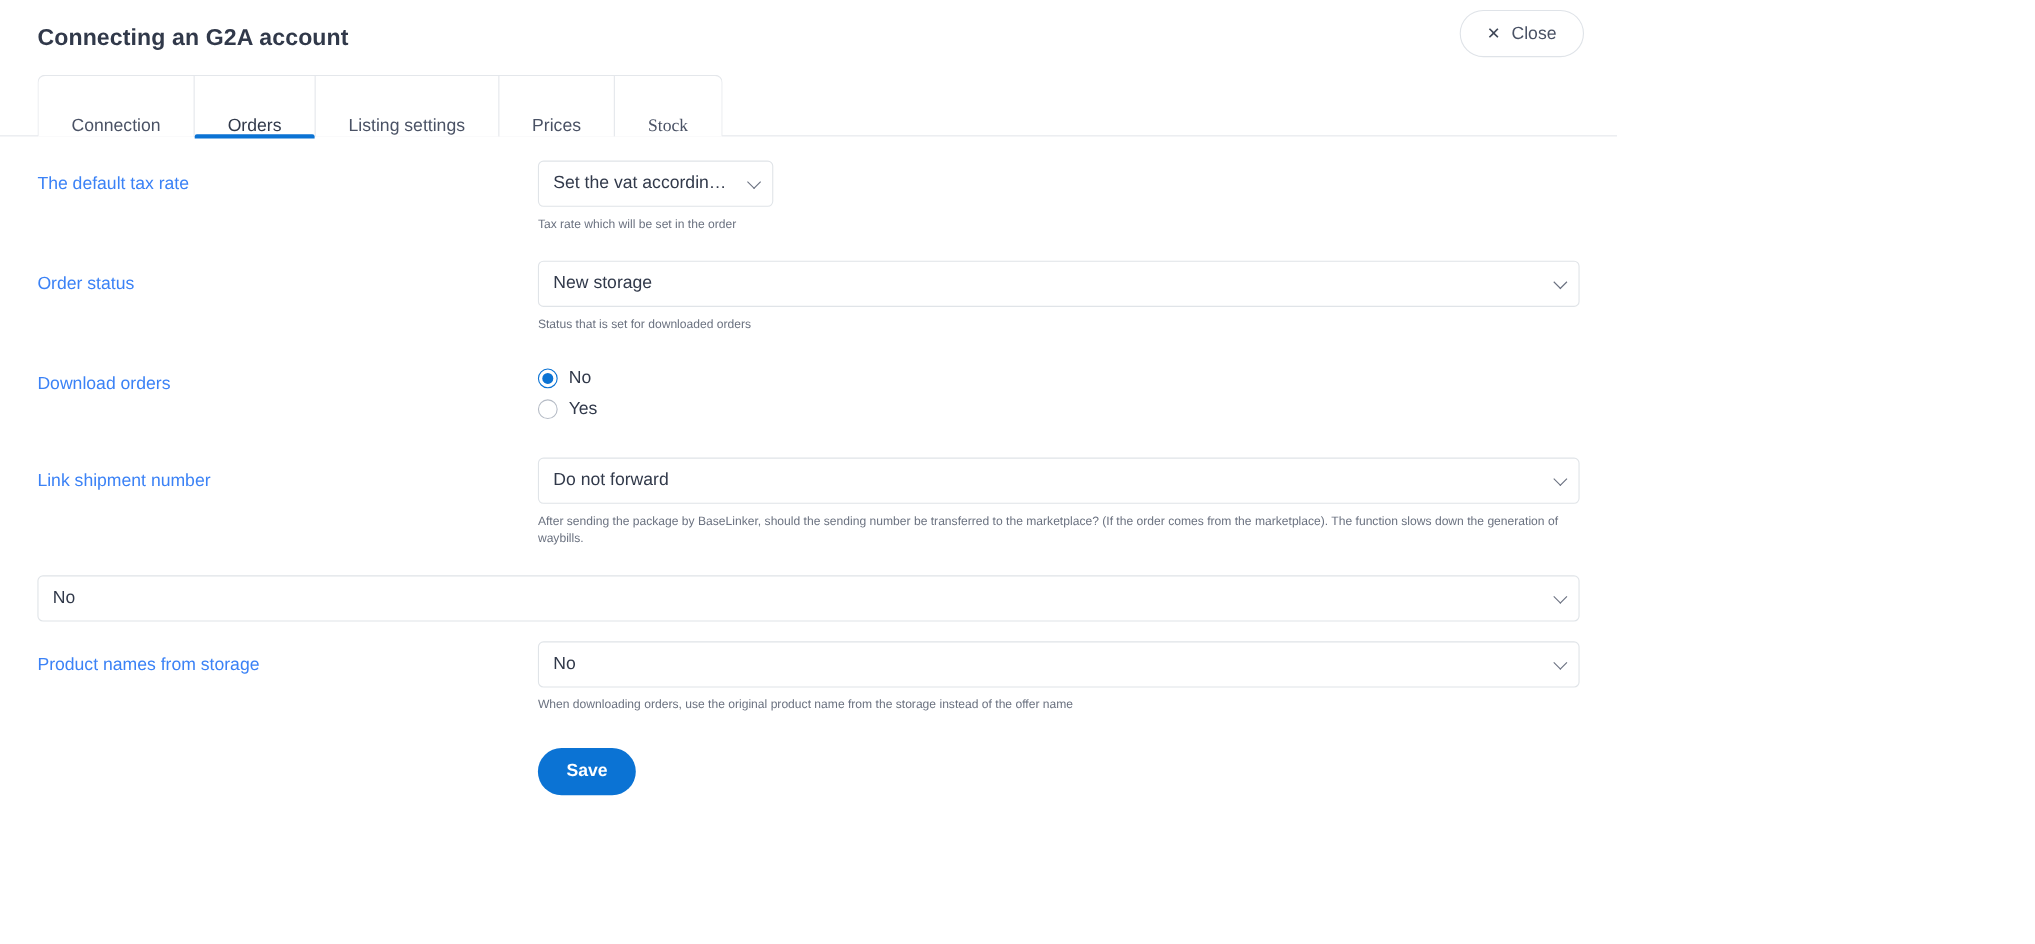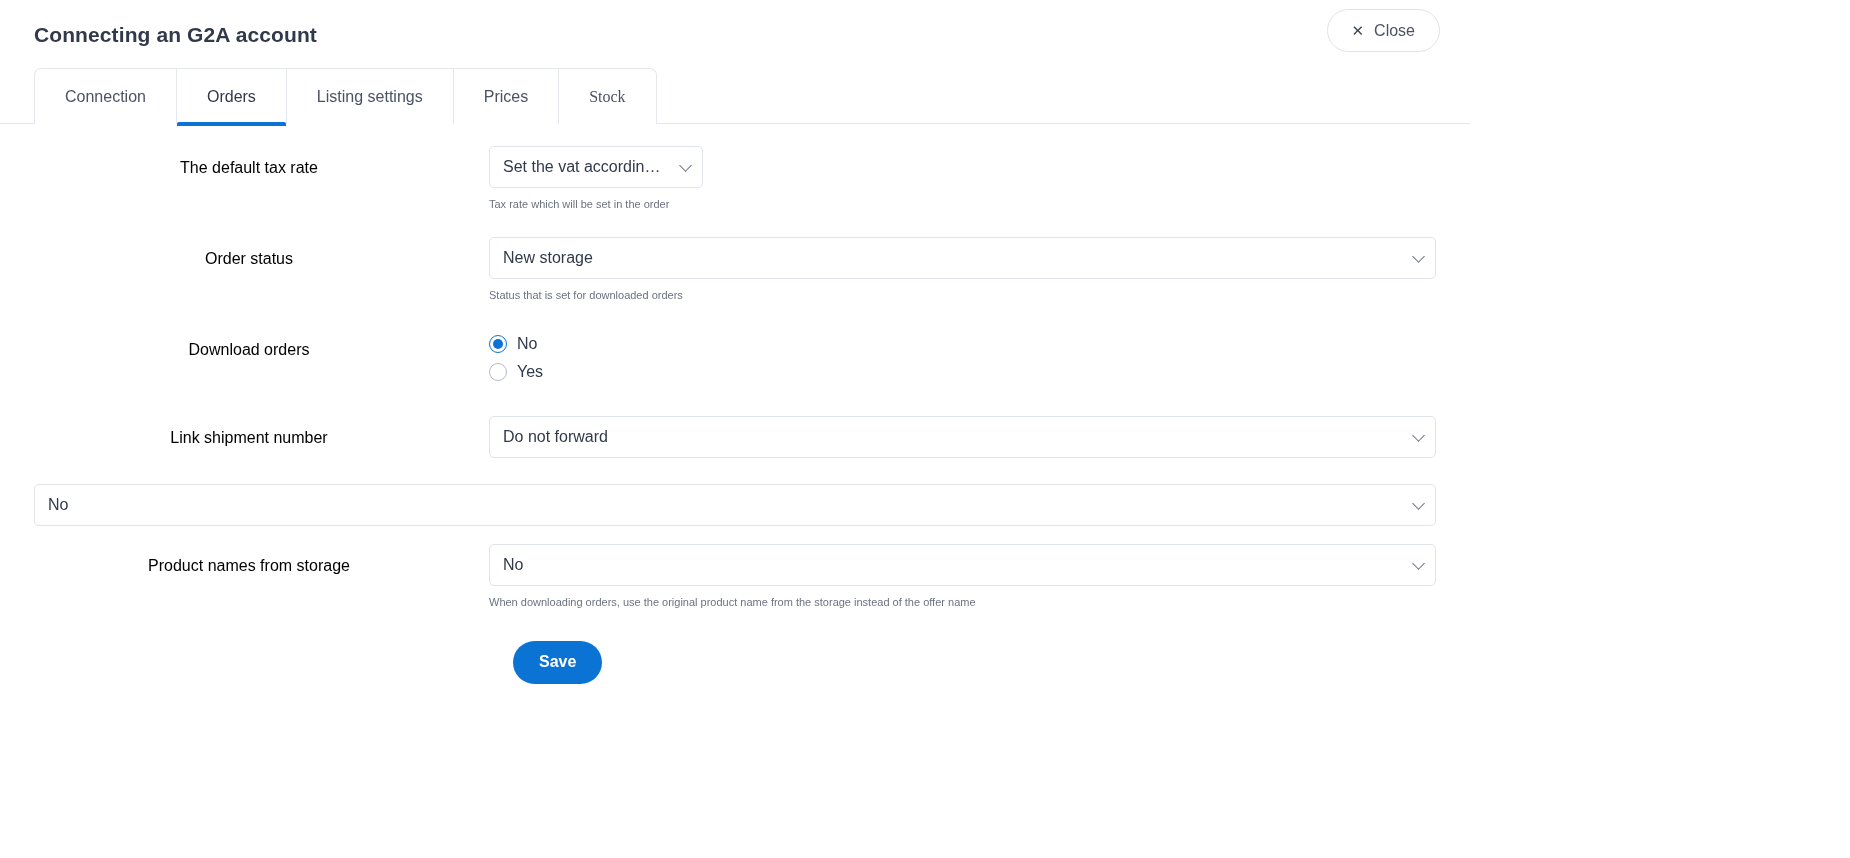--- a/index.html
+++ b/index.html
@@ -74,21 +74,21 @@
     width: max-content;
     background: #fff;
     position: relative;
     z-index: 2;
   }
   .tab {
     position: relative;
     padding: 0 30px;
     height: 55px;
     display: flex;
-    align-items: center;
+    align-items: flex-end;
     justify-content: center;
     font-size: 16px;
     color: #4a5265;
     cursor: pointer;
     border-right: 1px solid #e4e7eb;
     white-space: nowrap;
   }
   .tab:last-child { border-right: none; font-family: Liberation Serif, serif; }
   .tab.active { color: #31394a; }
   .tab.active::after {
@@ -116,24 +116,24 @@
     padding: 22px 34px 0 34px;
   }
   .row {
     display: flex;
     align-items: flex-start;
     margin-bottom: 0;
   }
   .row-label {
     width: 455px;
     flex: 0 0 455px;
-    text-align: center;
+    text-align: left;
     padding-right: 25px;
     font-size: 16px;
-    color: #000000;
+    color: #3b82f6;
     line-height: 44px;
   }
   .row-field {
     flex: 1 1 auto;
     min-width: 0;
   }
 
   .select {
     position: relative;
     height: 42px;
@@ -215,21 +215,20 @@
   }
   .radio-label {
     font-size: 16px;
     color: #31394a;
   }
 
   
   .save-row {
     display: flex;
     margin-top: 30px;
-    gap: 24px;
   }
   .save-spacer { width: 455px; flex: 0 0 455px; padding-right: 25px; }
   .save-button {
     background: #0b73d4;
     color: #fff;
     border: none;
     border-radius: 22px;
     height: 43px;
     min-width: 76px;
     padding: 0 26px;
@@ -319,20 +318,21 @@
 
     <div class="spacer-30"></div>
 
     <div class="row">
       <div class="row-label">Link shipment number</div>
       <div class="row-field">
         <div class="select">
           <span class="select-value">Do not forward</span>
           <span class="chev"></span>
         </div>
+        <div class="helper wide">After sending the package by BaseLinker, should the sending number be transferred to the marketplace? (If the order comes from the marketplace). The function slows down the generation of waybills.</div>
       </div>
     </div>
 
     <div class="spacer-24"></div>
 
     <div class="row">
       <div class="row-field">
         <div class="select">
           <span class="select-value">No</span>
           <span class="chev"></span>

